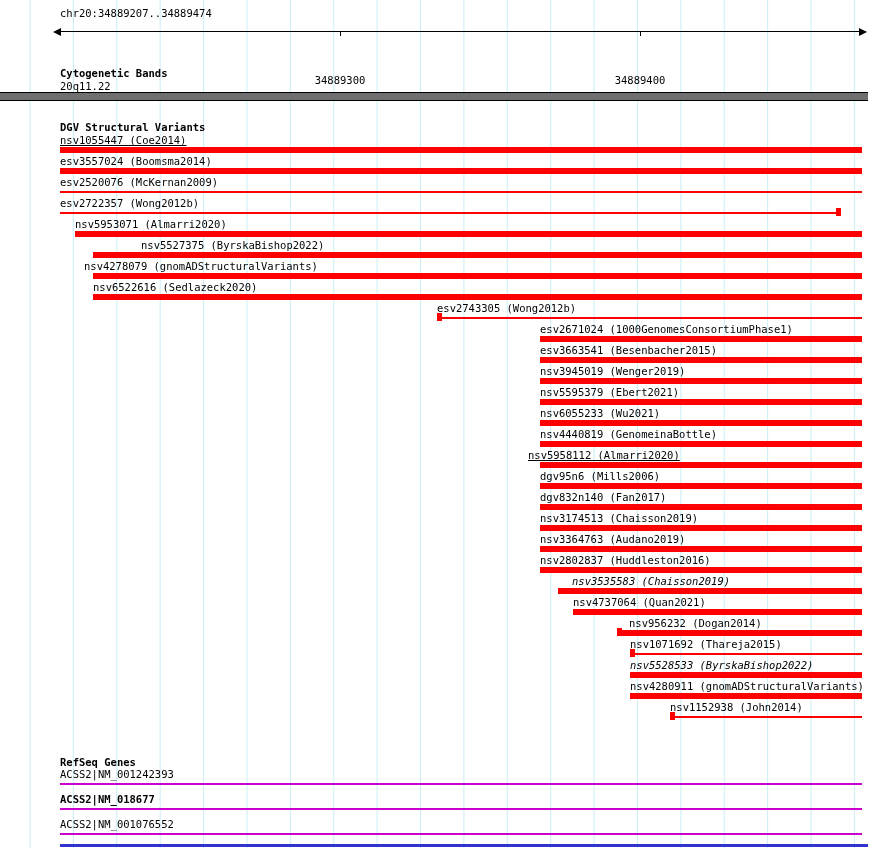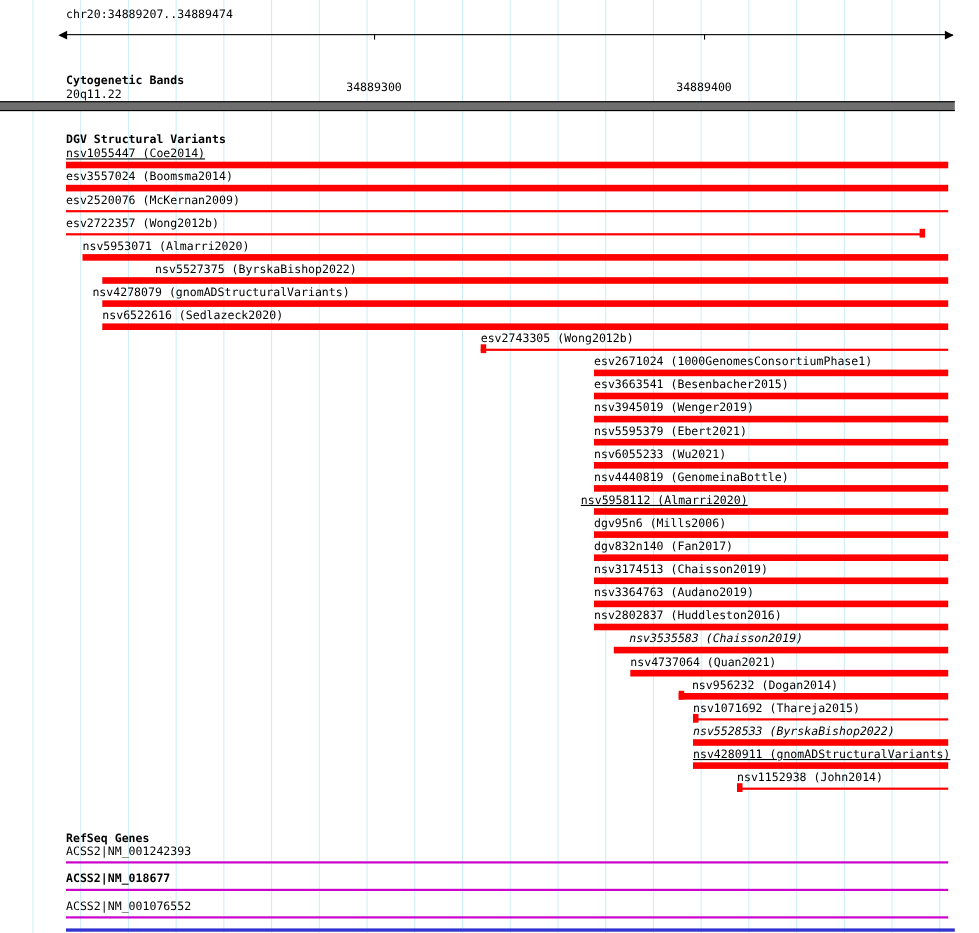--- a/index.html
+++ b/index.html
@@ -124,21 +124,21 @@
       <div class="row-label" style="left: 573px; top: 597px;">nsv4737064 (Quan2021)</div>
       <div class="vbar" style="left: 573px; width: 289px; top: 609px;"></div>
       <div class="row-label" style="left: 617px; top: 618px; margin-left: 12px;">nsv956232 (Dogan2014)</div>
       <div class="vbar" style="left: 617px; width: 245px; top: 630px;"></div>
       <div class="vmark" style="top: 628px; left: 617px;"></div>
       <div class="row-label" style="left: 630px; top: 639px;">nsv1071692 (Thareja2015)</div>
       <div class="vbar thin" style="left: 630px; width: 232px; top: 653px;"></div>
       <div class="vmark" style="top: 649px; left: 630px;"></div>
       <div class="row-label" style="left: 630px; top: 660px; font-style: italic;">nsv5528533 (ByrskaBishop2022)</div>
       <div class="vbar" style="left: 630px; width: 232px; top: 672px;"></div>
-      <div class="row-label" style="left: 630px; top: 681px; text-decoration: underline;">nsv4280911 (gnomADStructuralVariants)</div>
+      <div class="row-label" style="left: 630px; top: 681px;">nsv4280911 (gnomADStructuralVariants)</div>
       <div class="vbar" style="left: 630px; width: 232px; top: 693px;"></div>
       <div class="row-label" style="left: 670px; top: 702px;">nsv1152938 (John2014)</div>
       <div class="vbar thin" style="left: 670px; width: 192px; top: 716px;"></div>
       <div class="vmark" style="top: 712px; left: 670px;"></div>
     </div>
 
   <div class="section-title" style="top:757px">RefSeq Genes</div>
   <div id="refseq-track">
       <div class="row-label" style="left: 60px; top: 769px;">ACSS2|NM_001242393</div>
       <div class="gene-line" style="left: 60px; top: 783px; width: 802px;"></div>

